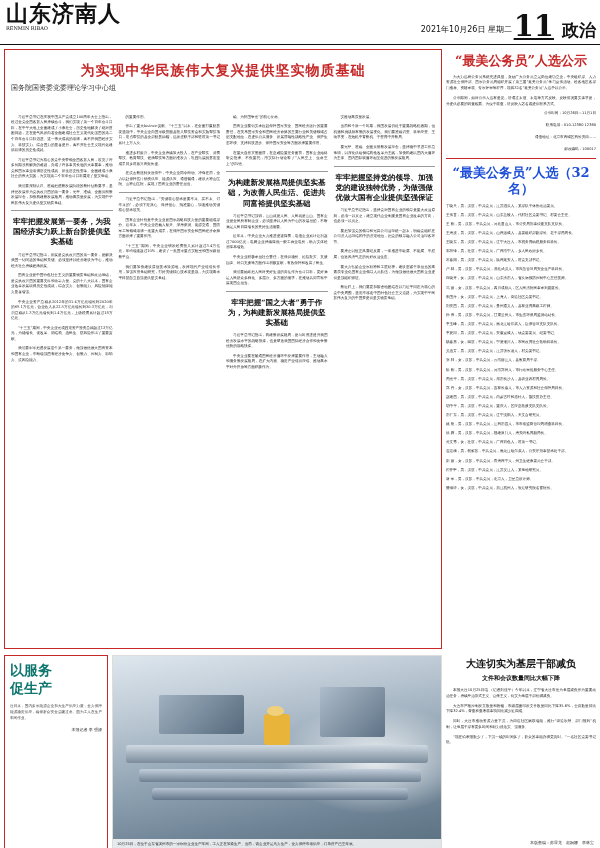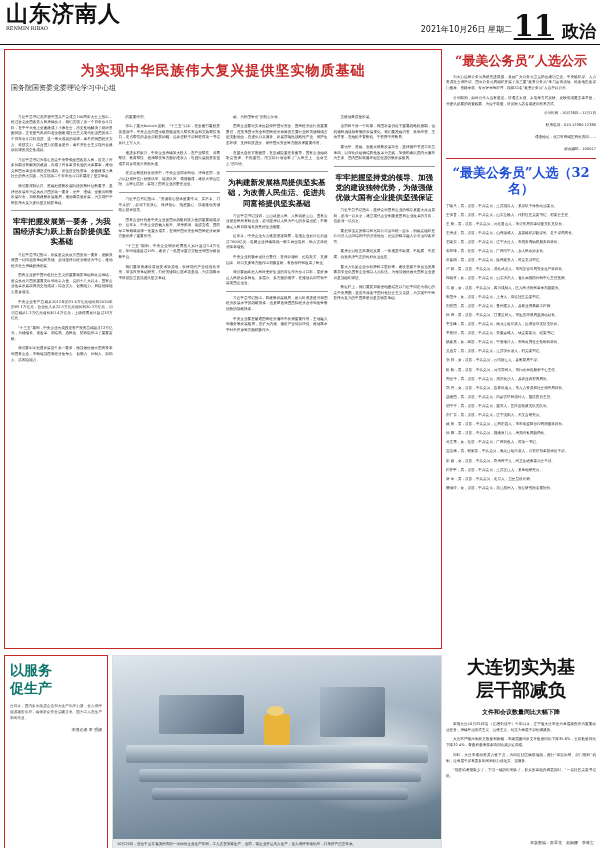--- a/index.html
+++ b/index.html
@@ -28,21 +28,21 @@
   .masthead-date{
     position:absolute;right:88px;bottom:9px;font-size:8px;color:#111;
   }
   .masthead-pageno{
     position:absolute;right:46px;bottom:3px;
     font-family:"DejaVu Serif","Liberation Serif",serif;
     font-size:29px;font-weight:bold;line-height:1;text-decoration:underline;
   }
   .masthead-section{
     position:absolute;right:4px;bottom:4px;
-    font-family:Liberation Serif, serif;
+    font-family:Liberation Mono, monospace;
     font-size:17px;font-weight:bold;line-height:1;
   }
 
   
   .body{position:relative;width:600px;height:804px;box-sizing:border-box;padding:4px 4px 0 4px;}
   .main-area{position:relative;display:flex;height:600px;}
   .left-block{
     width:438px;box-sizing:border-box;
     border:1px solid #c62828;
     padding:6px 6px 4px 6px;margin-right:4px;position:relative;
@@ -108,22 +108,22 @@
   }
   .photo .glow{position:absolute;left:48%;top:22%;width:210px;height:120px;border-radius:50%;
     background:radial-gradient(ellipse at center,rgba(255,255,255,.85),rgba(255,255,255,0) 65%);}
   .photo .roll{position:absolute;border-radius:3px;}
   .photo .cap{
     position:absolute;left:0;right:0;bottom:0;background:rgba(255,255,255,.82);
     font-size:3.6px;line-height:1.5;color:#222;padding:3px 4px;text-align:justify;word-break:break-all;
   }
   .br{width:150px;box-sizing:border-box;}
   .br-title{
-    font-family:Liberation Mono, monospace;
-    font-weight:bold;font-size:18px;text-align:center;color:#111;line-height:1.3;margin:2px 14px 4px;
+    font-family:Liberation Sans, sans-serif;
+    font-weight:bold;font-size:10px;text-align:center;color:#111;line-height:1.3;margin:2px 14px 4px;
   }
   .br-sub{font-size:6px;text-align:center;color:#111;margin-bottom:5px;font-weight:bold;}
   .br-text{font-size:3.6px;line-height:1.6;text-align:justify;color:#222;word-break:break-all;margin:0 0 4px 0;text-indent:7px;}
   .footer{
     position:absolute;left:0;right:0;bottom:0;height:12px;
     font-size:4px;color:#333;text-align:right;padding-right:6px;line-height:12px;
   }
 </style>
 </head>
 <body>
@@ -175,20 +175,21 @@
               <p class="ptext">确、为祖国争光”的初心使命。</p>
               <p class="ptext">国有企业要切实承担起保障国家安全、国民经济运行的重要责任，在关系国家安全和国民经济命脉的主要行业和关键领域占据支配地位，在提供公共服务、发展前瞻性战略性产业、保护生态环境、支持科技进步、保障国家安全等方面发挥重要作用。</p>
               <p class="ptext">在重大自然灾害面前，在急难险重任务面前，国有企业始终听党指挥、不负重托，用实际行动诠释了“人民至上、生命至上”的理念。</p>
               <div class="colrule"></div>
               <div class="subhead">为构建新发展格局提供坚实基础，为改善人民生活、促进共同富裕提供坚实基础</div>
               <p class="ptext">习近平总书记强调，江山就是人民、人民就是江山。国有企业是全民所有制企业，必须坚持以人民为中心的发展思想，不断满足人民日益增长的美好生活需要。</p>
               <p class="ptext">近年来，中央企业大力推进提速降费，电信企业累计让利超过7000亿元；电网企业持续降低一般工商业电价，助力实体经济降本增效。</p>
               <p class="ptext">中央企业积极承担社会责任，在保供稳价、抢险救灾、支援边疆、对口支援等方面作出积极贡献，有效保障和改善了民生。</p>
               <p class="ptext">我们要始终把人民对美好生活的向往作为奋斗目标，更好满足人民群众多样化、多层次、多方面的需求，在推动共同富裕中展现国企担当。</p>
               <div class="colrule"></div>
+              <div class="subhead">牢牢把握“国之大者”勇于作为，为构建新发展格局提供坚实基础</div>
               <p class="ptext">习近平总书记指出，构建新发展格局，是与时俱进提升我国经济发展水平的战略抉择，也是塑造我国国际经济合作和竞争新优势的战略抉择。</p>
               <p class="ptext">中央企业要在畅通国民经济循环中发挥重要作用，主动融入和服务新发展格局，在扩大内需、稳定产业链供应链、推动高水平对外开放等方面积极作为。</p>
             </div>
             <div class="col">
               <p class="ptext">实推动高质量发展。</p>
               <p class="ptext">当前和今后一个时期，我国发展仍处于重要战略机遇期，但机遇和挑战都有新的发展变化。我们要准确识变、科学应变、主动求变，在危机中育新机、于变局中开新局。</p>
               <p class="ptext">要完整、准确、全面贯彻新发展理念，坚持稳中求进工作总基调，以深化供给侧结构性改革为主线，加快构建以国内大循环为主体、国内国际双循环相互促进的新发展格局。</p>
               <div class="colrule"></div>
               <div class="subhead">牢牢把握坚持党的领导、加强党的建设独特优势，为做强做优做大国有企业提供坚强保证</div>
               <p class="ptext">习近平总书记指出，坚持党对国有企业的领导是重大政治原则，必须一以贯之；建立现代企业制度是国有企业改革的方向，也必须一以贯之。</p>

